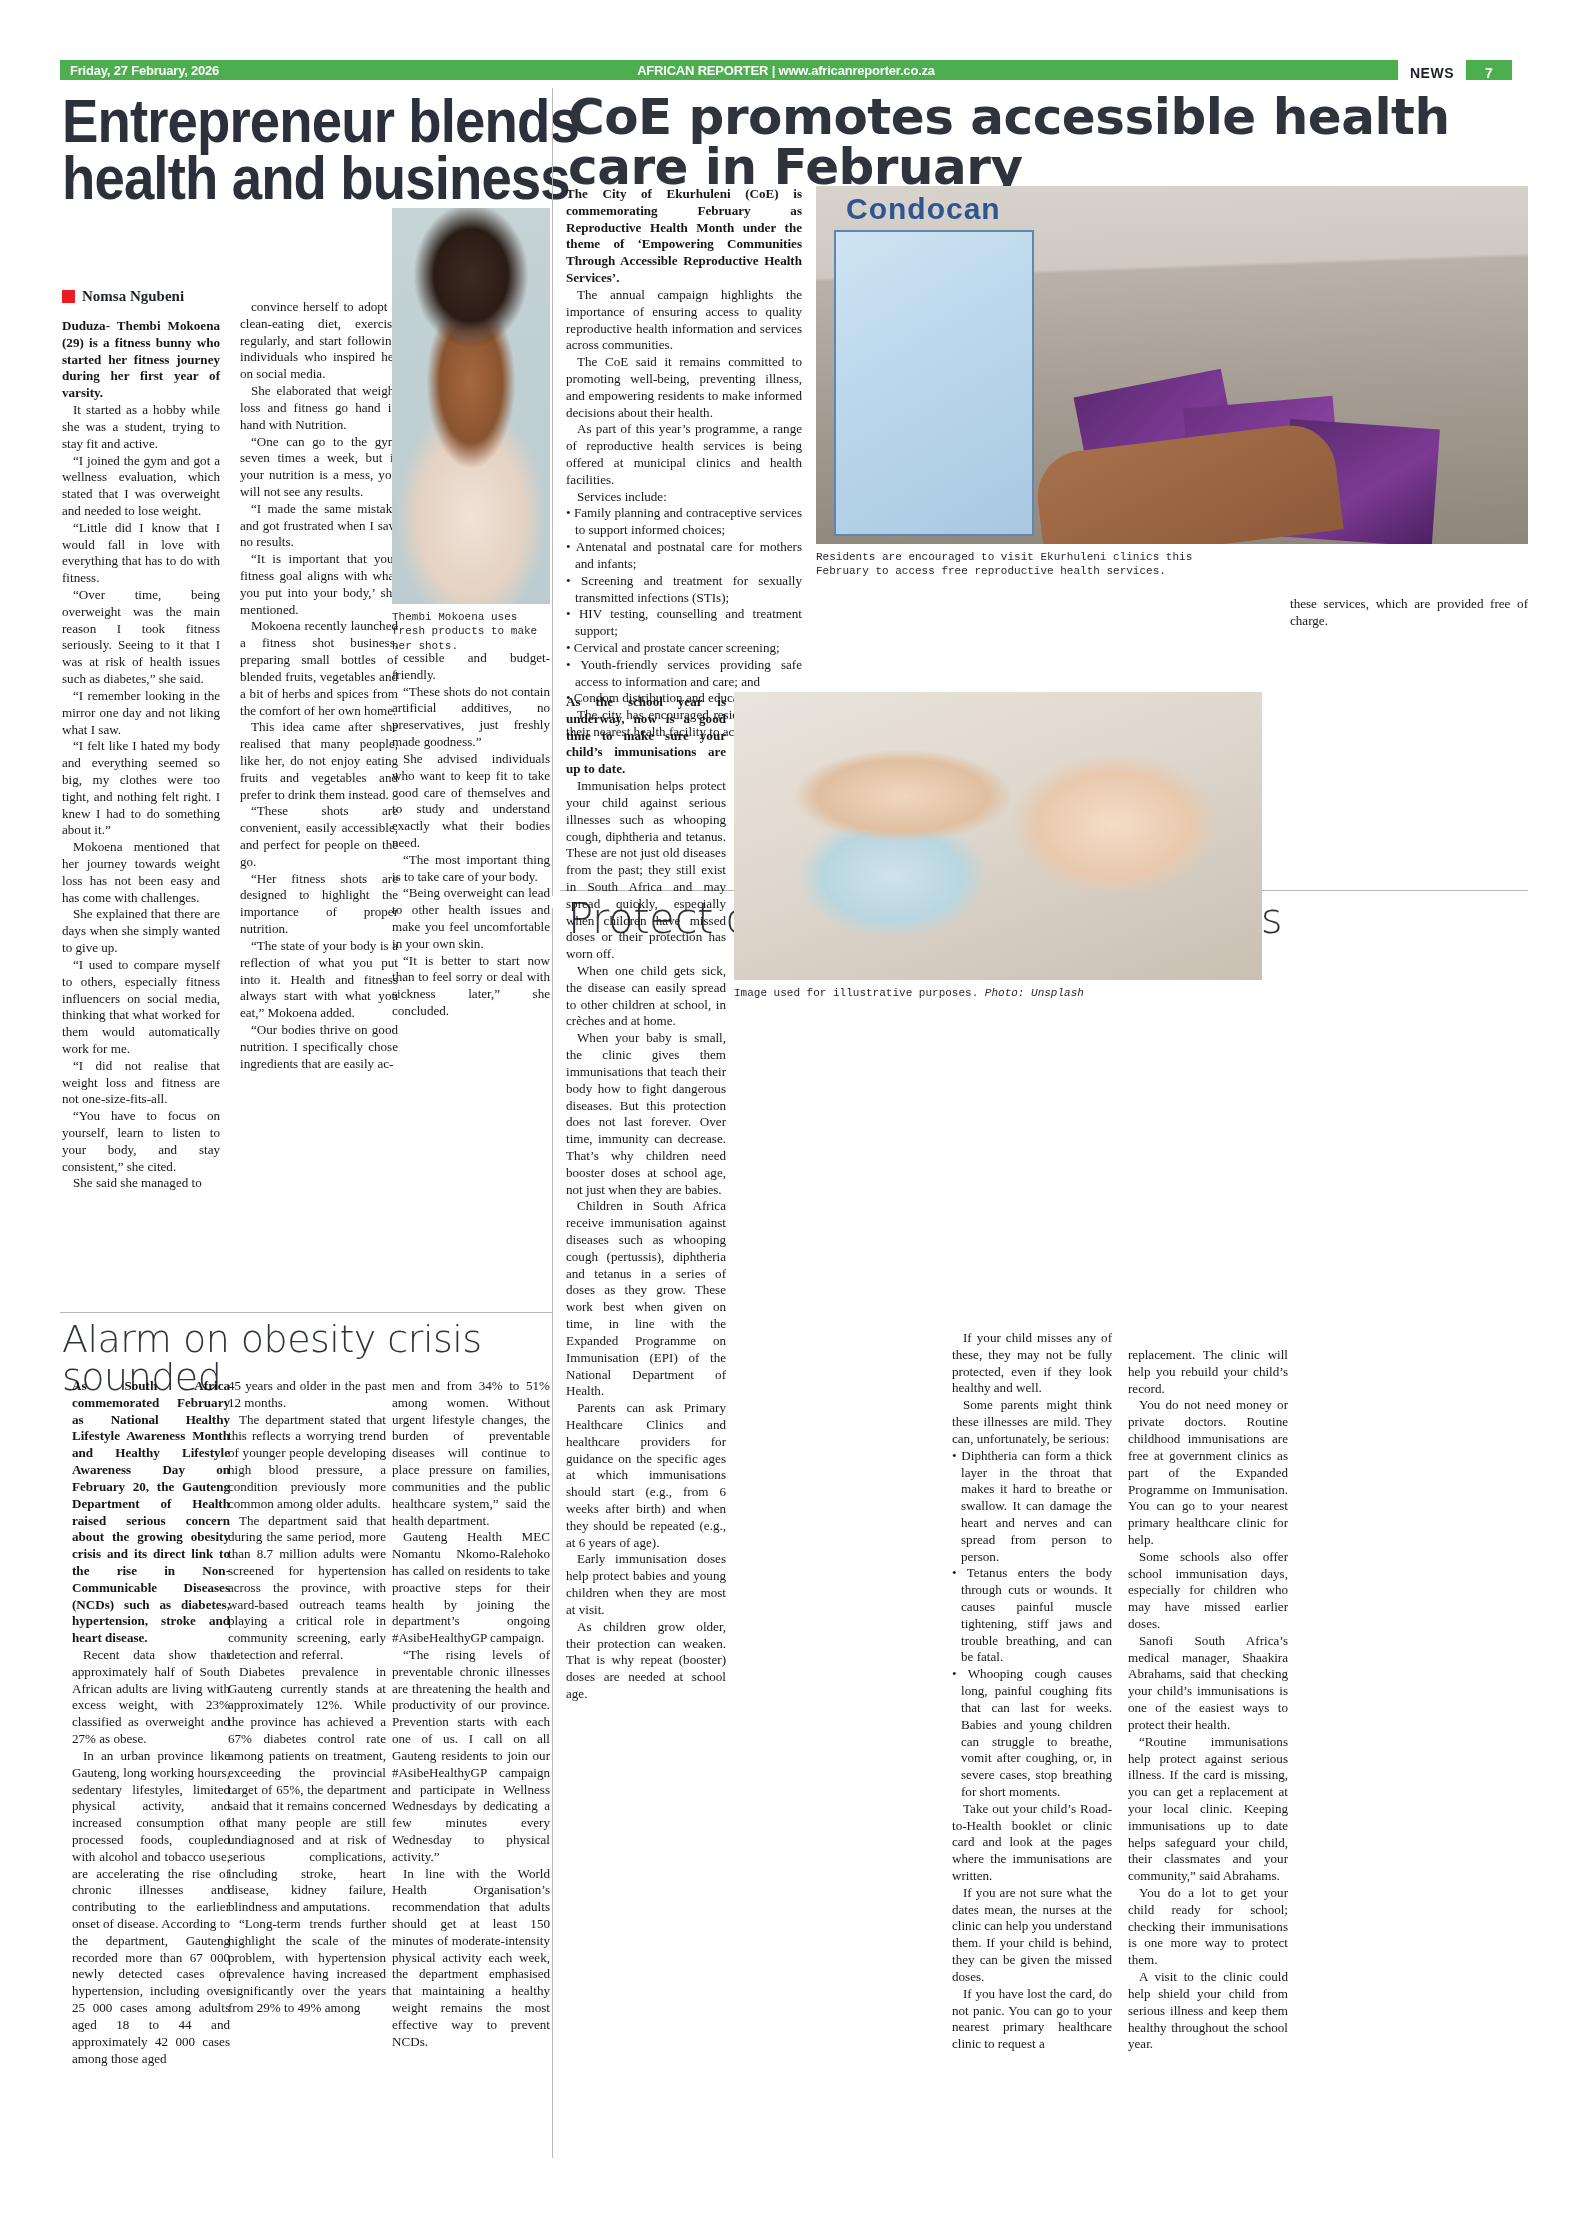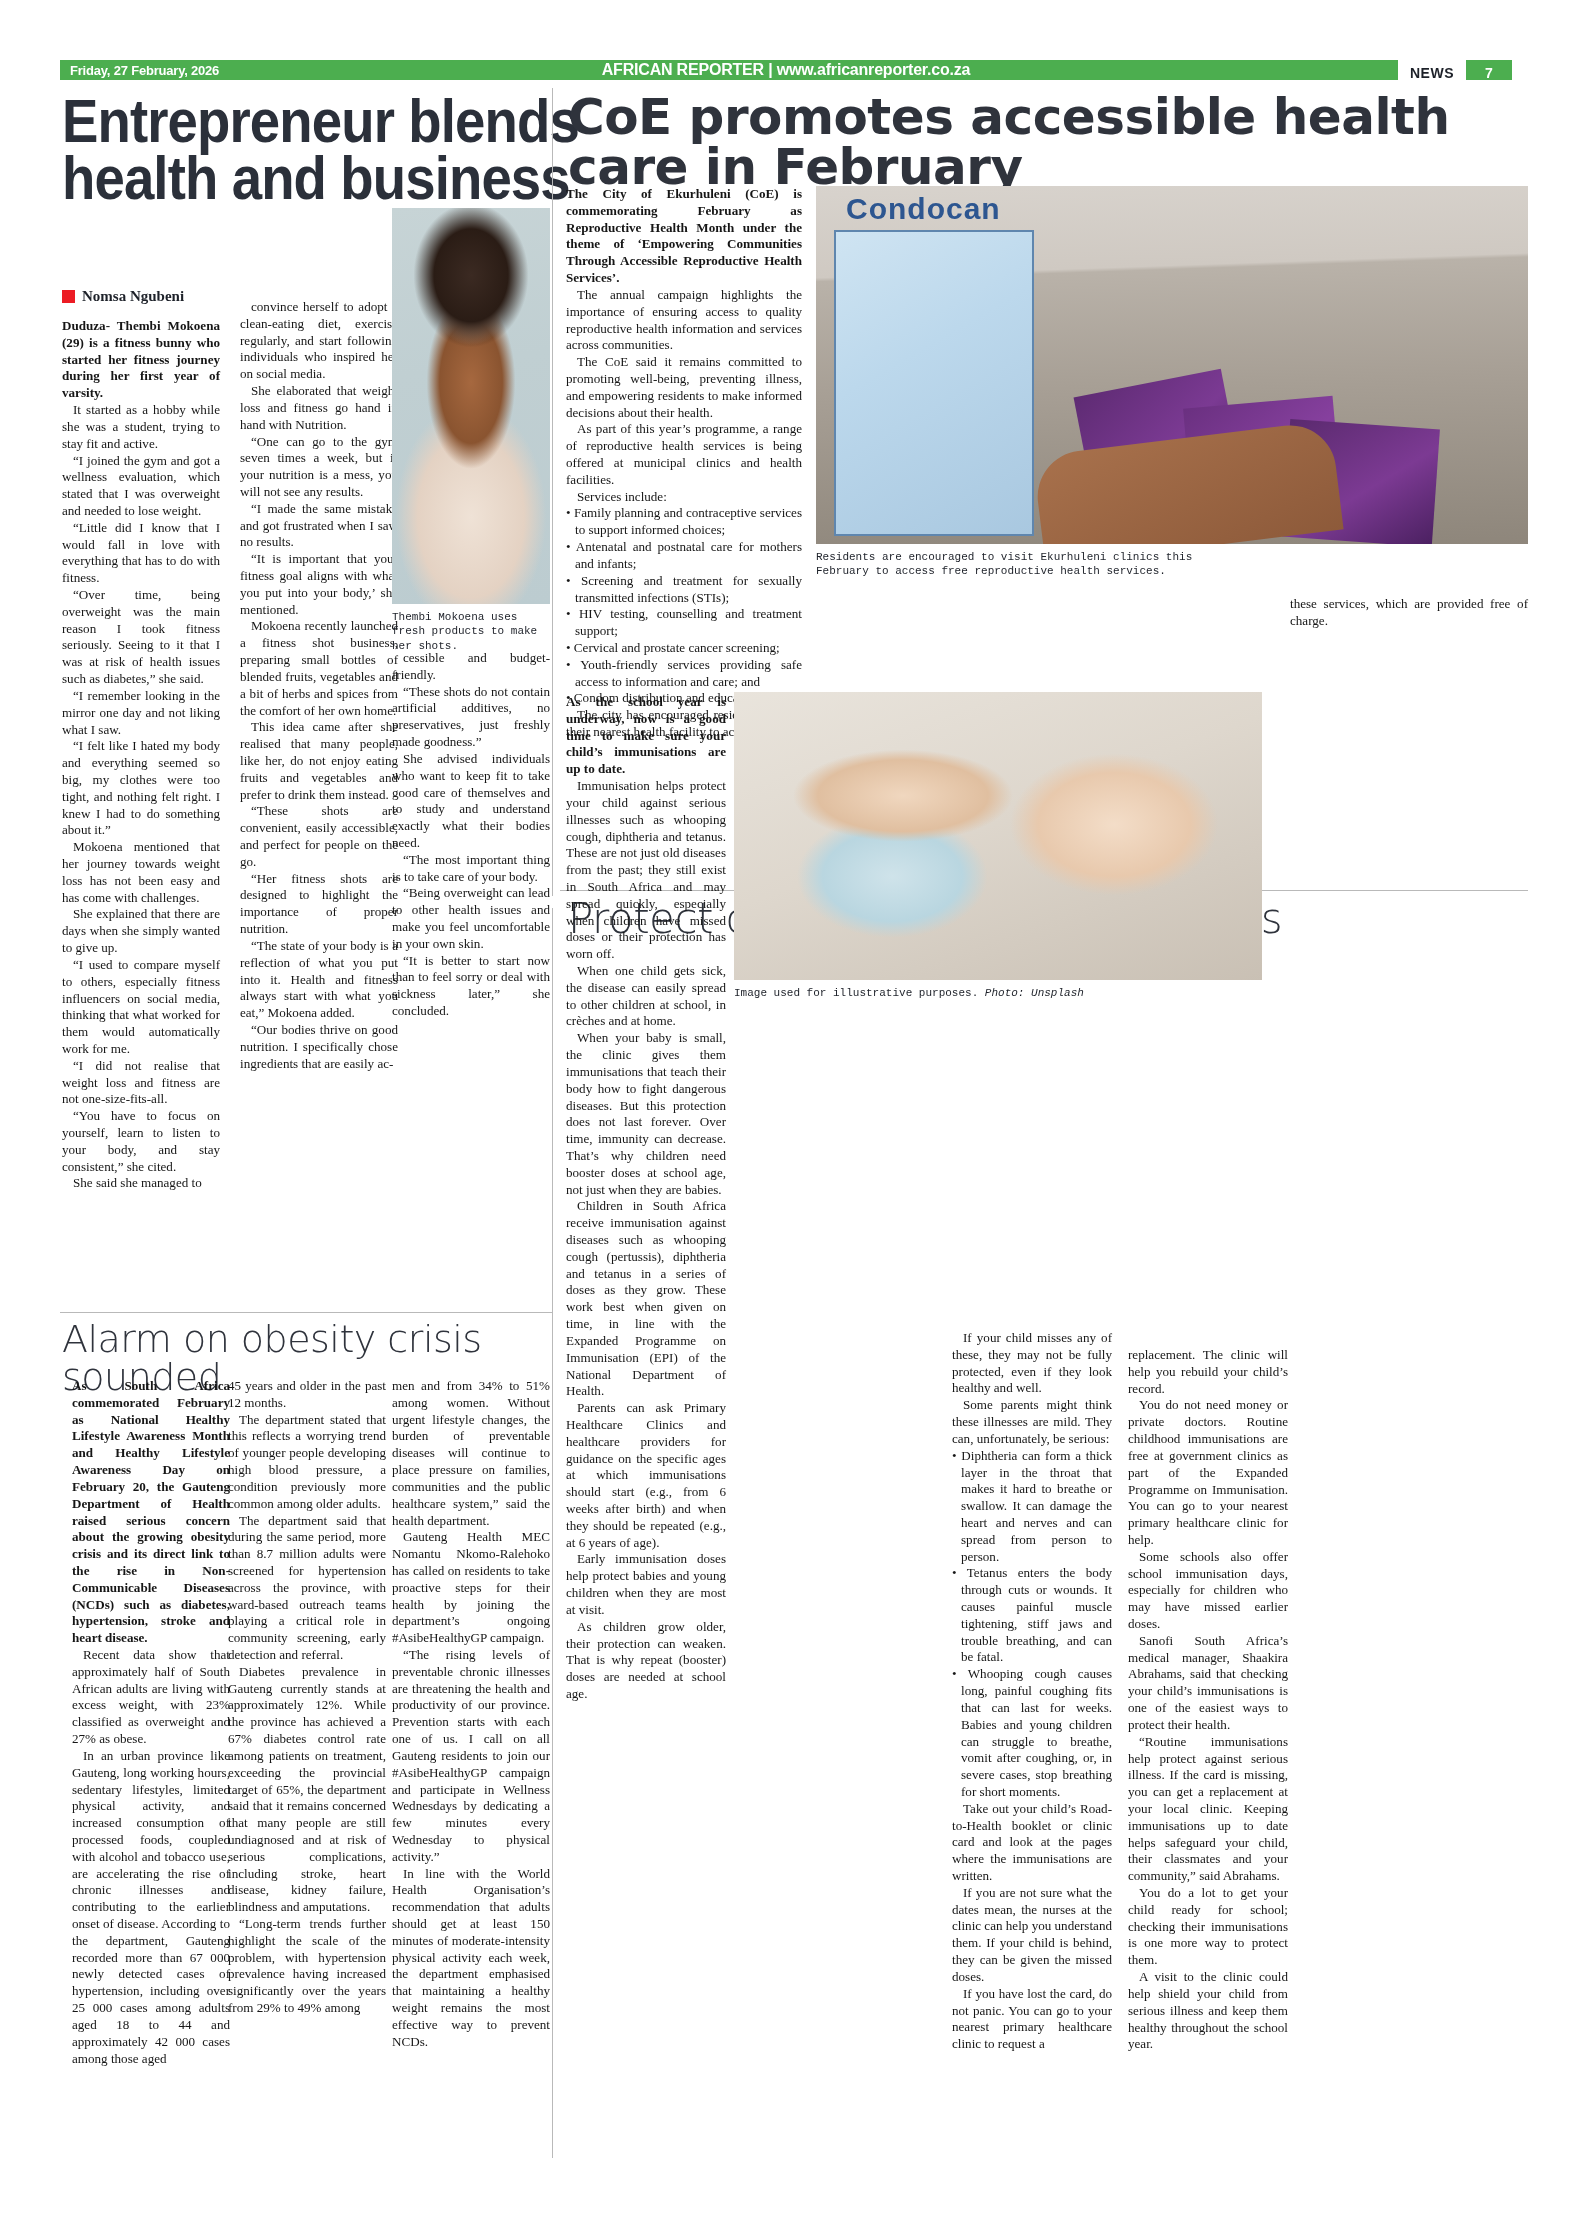--- a/index.html
+++ b/index.html
@@ -27,21 +27,21 @@
     align-items: center;
     color: #fff;
     font-family: "Liberation Sans", sans-serif;
     font-size: 13px;
     font-weight: bold;
   }
   .mast-date { padding-left: 10px; letter-spacing: -0.2px; }
   .mast-center {
     position: absolute; left: 0; right: 0;
     text-align: center;
-    font-size: 16px;
+    font-size: 13px;
     letter-spacing: -0.2px;
   }
   .mast-right {
     position: absolute; right: 0; top: 0;
     height: 26px; display: flex; align-items: stretch;
   }
   .news-badge {
     background: #ffffff;
     color: #1d2129;
     display: flex; align-items: center; justify-content: center;

